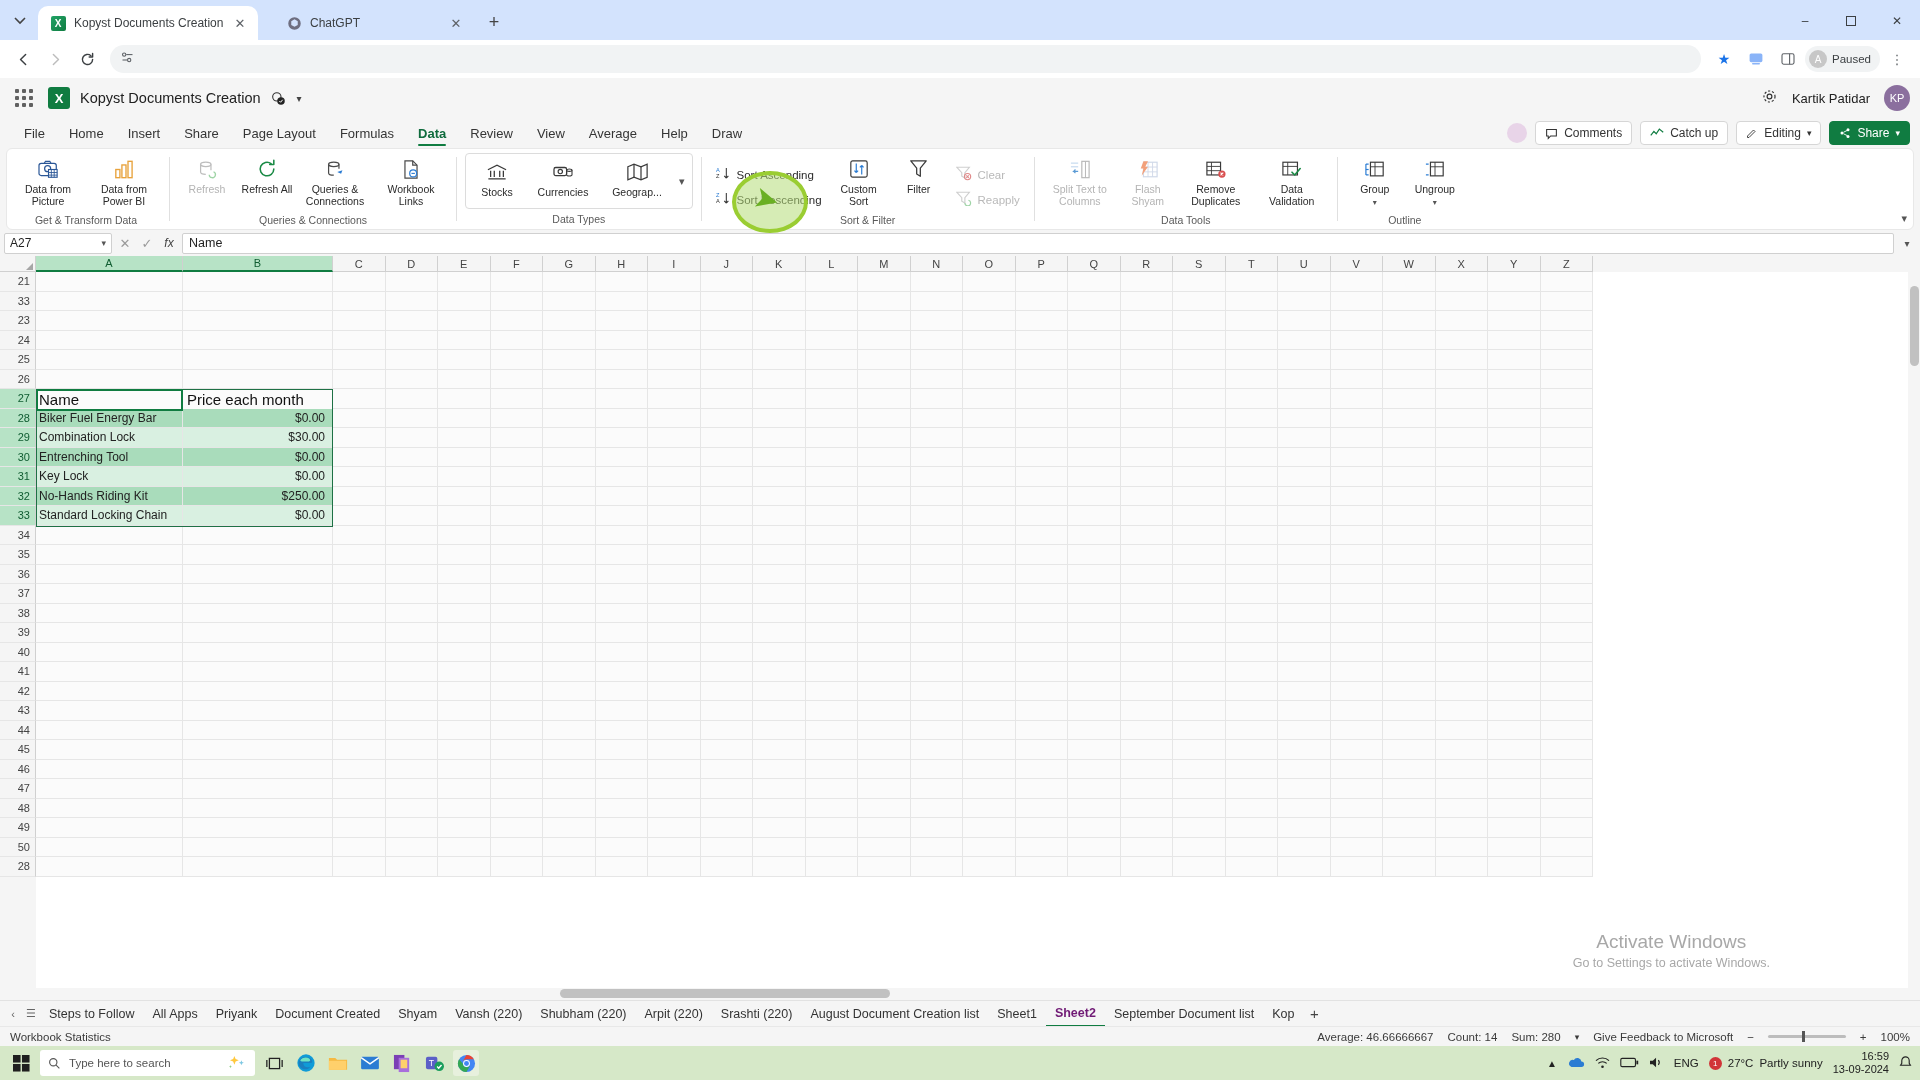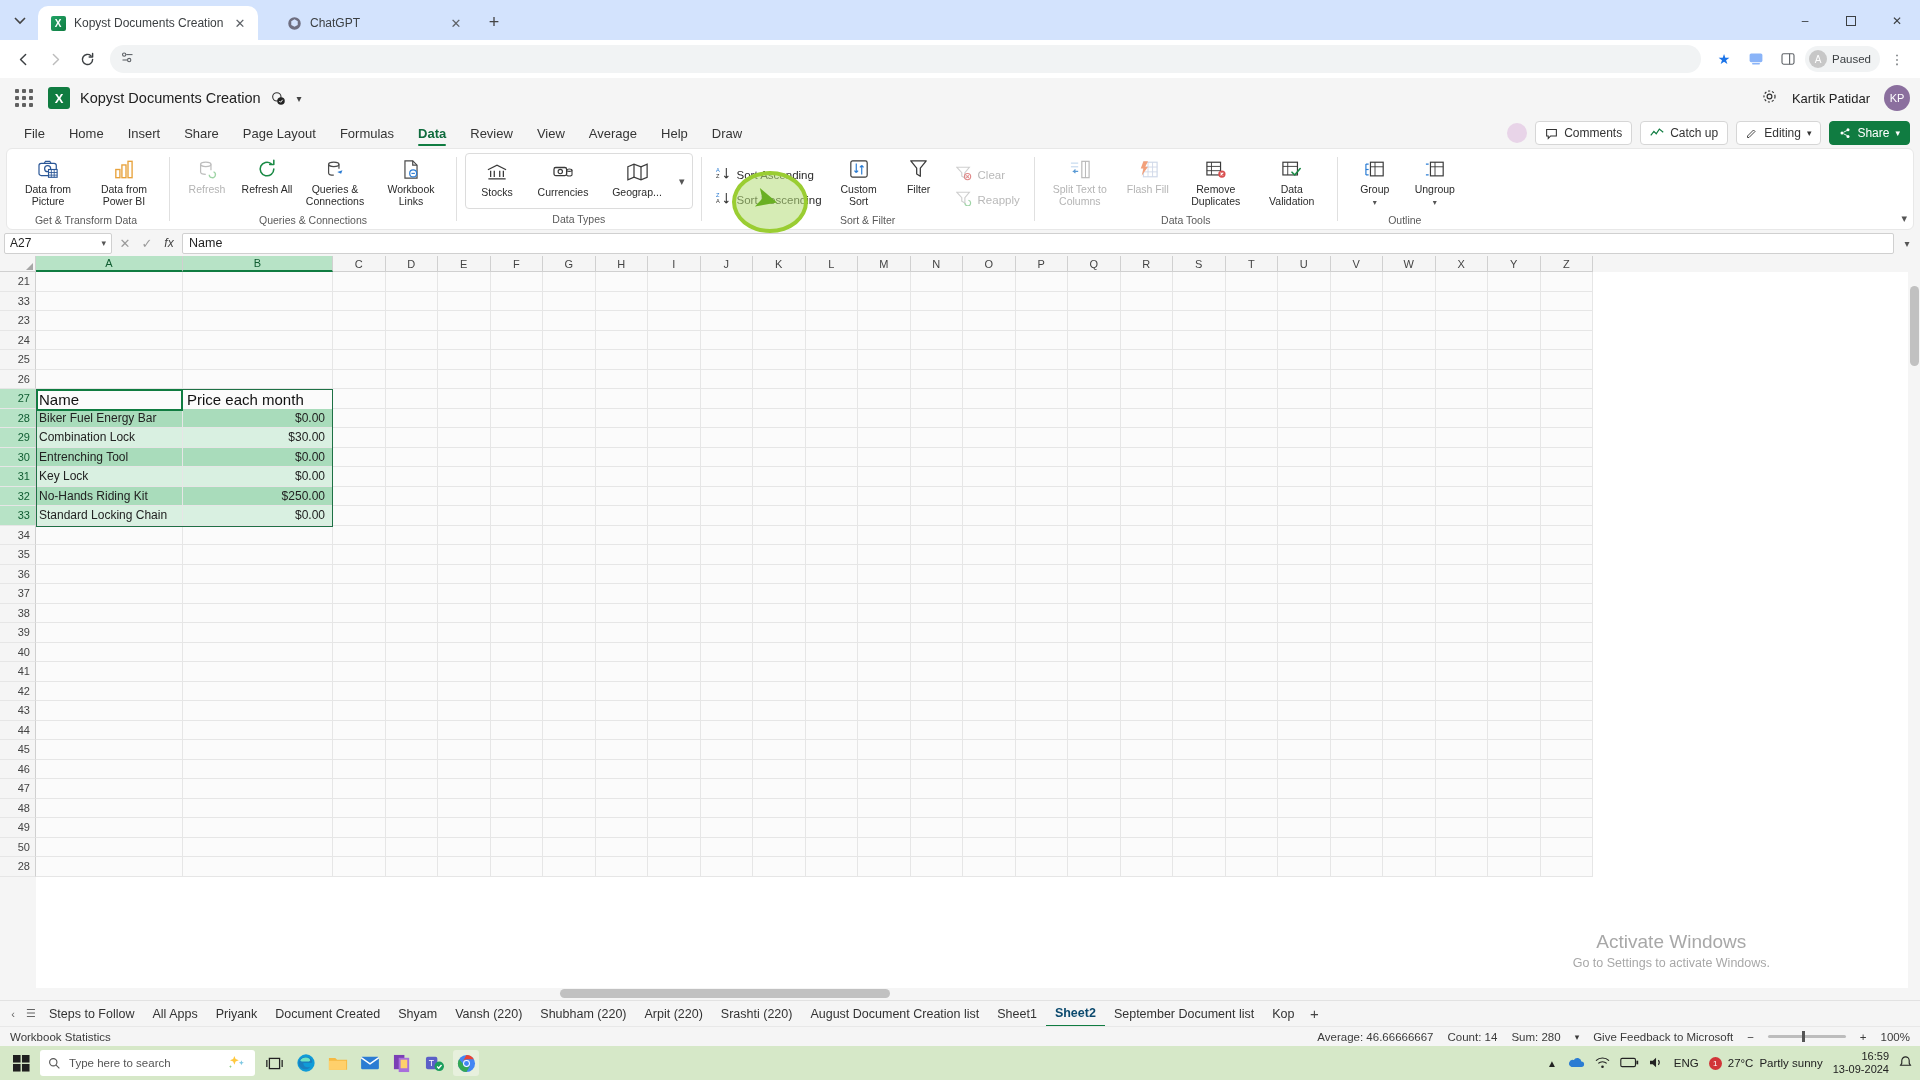--- a/index.html
+++ b/index.html
@@ -195,21 +195,21 @@
 
   .watermark { position:absolute; right: 150px; bottom: 18px; text-align:center; color:#a8a8a8; pointer-events:none;}
   .wm1 { font-size: 19px; }
   .wm2 { font-size: 12.5px; margin-top:3px;}
 
   
   .sheetbar { height: 26px; background:#f5f5f5; display:flex; align-items:center; gap:0; padding-left:4px; flex:none;
               border-top:1px solid #e2e2e2;}
   .snav { width: 18px; display:flex;align-items:center;justify-content:center;color:#666;font-size:11px;}
   .sheet { font-size: 12.5px; color:#333; padding: 0 9px; height:26px; display:flex;align-items:center; white-space:nowrap;}
-  .sheet.active { font-weight:bold; color:#0c4a6e; border-bottom: 2px solid #107c41; }
+  .sheet.active { font-weight:bold; color:#701a75; border-bottom: 2px solid #107c41; }
   .sheet-add { width: 22px; display:flex;align-items:center;justify-content:center;color:#444;font-size:15px;}
 
   .statusbar { height: 20px; background:#f5f5f5; display:flex; align-items:center; padding: 0 10px; gap: 16px;
                font-size: 11.5px; color:#3b3b3b; flex:none; border-top:1px solid #e8e8e8;}
   .sb-right { margin-left:auto; display:flex; align-items:center; gap: 14px; }
   .zoom-track { width: 78px; height: 3px; background:#bdbdbd; border-radius:2px; position:relative;}
   .zoom-knob { position:absolute; left: 34px; top:-4px; width:3px; height:11px; background:#555;}
 
   
   .taskbar { height: 34px; background:#d6e8c8; display:flex; align-items:center; gap: 6px; padding: 0 8px; flex:none;}
@@ -620,21 +620,21 @@
             <span class="gl">
               <svg width="20" height="19" viewBox="0 0 22 20">
                   <rect x="6" y="2" width="15" height="16" fill="none" stroke="#cfd8e8" stroke-width="1.3"></rect>
                   <line x1="6" y1="7.3" x2="21" y2="7.3" stroke="#cfd8e8" stroke-width="1"></line>
                   <line x1="6" y1="12.6" x2="21" y2="12.6" stroke="#cfd8e8" stroke-width="1"></line>
                   <line x1="11" y1="2" x2="11" y2="18" stroke="#cfd8e8" stroke-width="1"></line>
                   <line x1="16" y1="2" x2="16" y2="18" stroke="#cfd8e8" stroke-width="1"></line>
                   <path d="M6 1l-3 8h3l-2 8 7-10H8l3-6z" fill="#f2a07b"></path>
                 </svg>
             </span>
-            <span>Flash Fill</span>
+            <span>Flash Shyam</span>
           </div>
           <div class="ritem">
             <span class="gl">
               <svg width="20" height="19" viewBox="0 0 22 20">
                   <rect x="1" y="2" width="15" height="14" fill="none" stroke="#3a3a3a" stroke-width="1.3"></rect>
                   <line x1="1" y1="6.6" x2="16" y2="6.6" stroke="#3a3a3a" stroke-width="1"></line>
                   <line x1="1" y1="11.3" x2="16" y2="11.3" stroke="#3a3a3a" stroke-width="1"></line>
                   <line x1="6" y1="2" x2="6" y2="16" stroke="#3a3a3a" stroke-width="1"></line>
                   <circle cx="17.5" cy="15" r="4" fill="#d94f4f"></circle>
                   <path d="M16 13.5l3 3M19 13.5l-3 3" stroke="#fff" stroke-width="1.3"></path>

